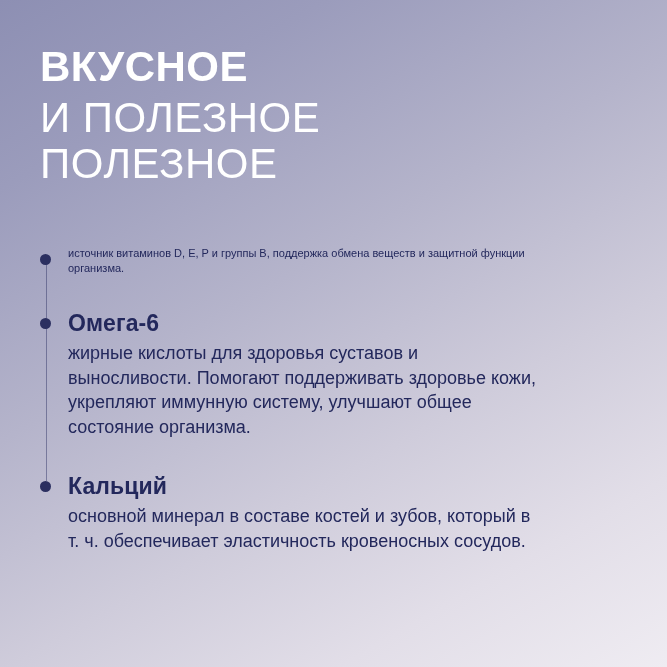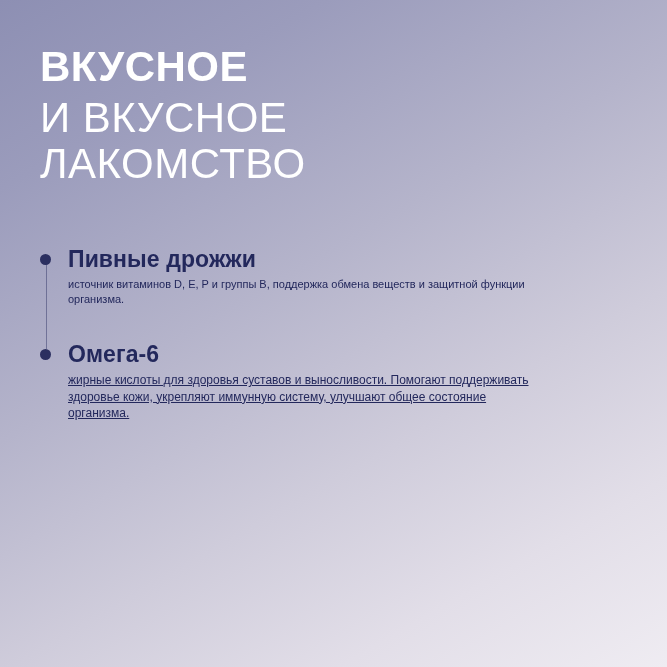--- a/index.html
+++ b/index.html
@@ -87,44 +87,47 @@
 
   .item-desc {
     font-size: 11px;
     font-weight: normal;
     color: #23285c;
     line-height: 1.38;
     margin: 0;
     max-width: 560px;
   }
   .item-desc.small {
-    font-size: 12px;
+    font-size: 18px;
     line-height: 1.36;
-    text-decoration: underline;
   }
 </style>
 </head>
 <body>
 
 <div class="page">
 
   <h1 class="headline">
     <span class="headline-line1">ВКУСНОЕ</span>
-    <span class="headline-line2">И ВКУСНОЕ ЛАКОМСТВО</span>
+    <span class="headline-line2">И ПОЛЕЗНОЕ ПОЛЕЗНОЕ</span>
   </h1>
 
   <div class="list">
 
     <div class="item">
       <span class="bullet"></span>
-      <p class="item-title">Пивные дрожжи</p>
       <p class="item-desc">источник витаминов D, E, P и группы B, поддержка обмена веществ и защитной функции организма.</p>
     </div>
 
     <div class="item">
       <span class="bullet"></span>
       <p class="item-title">Омега-6</p>
       <p class="item-desc small">жирные кислоты для здоровья суставов и выносливости. Помогают поддерживать здоровье кожи, укрепляют иммунную систему, улучшают общее состояние организма.</p>
     </div>
 
+    <div class="item">
+      <span class="bullet"></span>
+      <p class="item-title">Кальций</p>
+      <p class="item-desc small">основной минерал в составе костей и зубов, который в т. ч. обеспечивает эластичность кровеносных сосудов.</p>
+    </div>
 
   </div>
 </div>
 
 </body></html>

